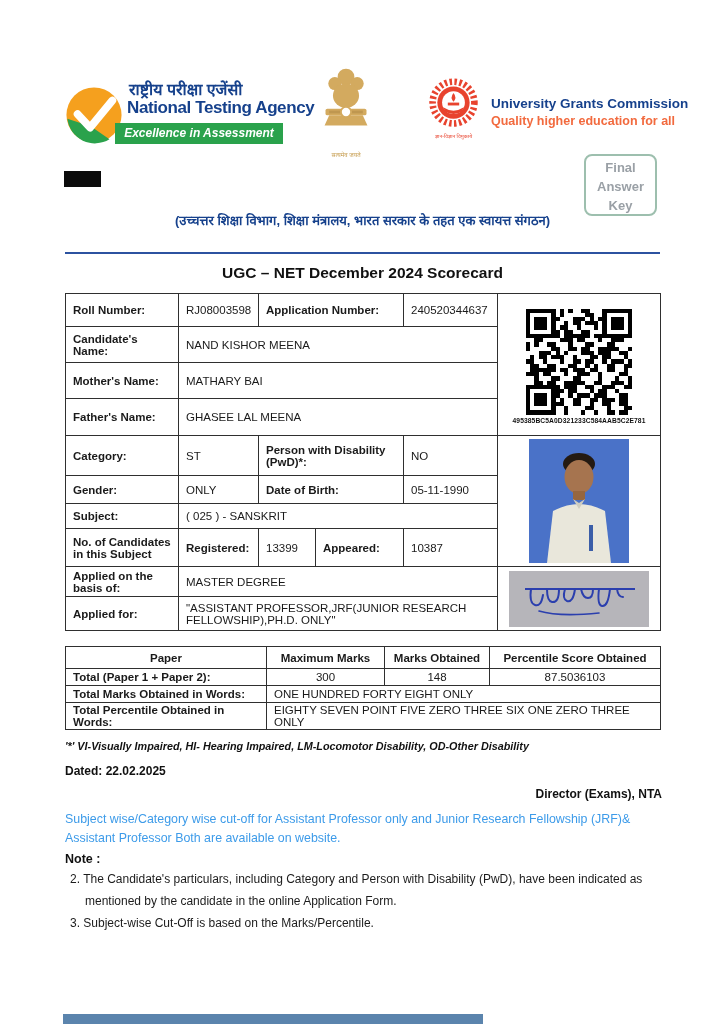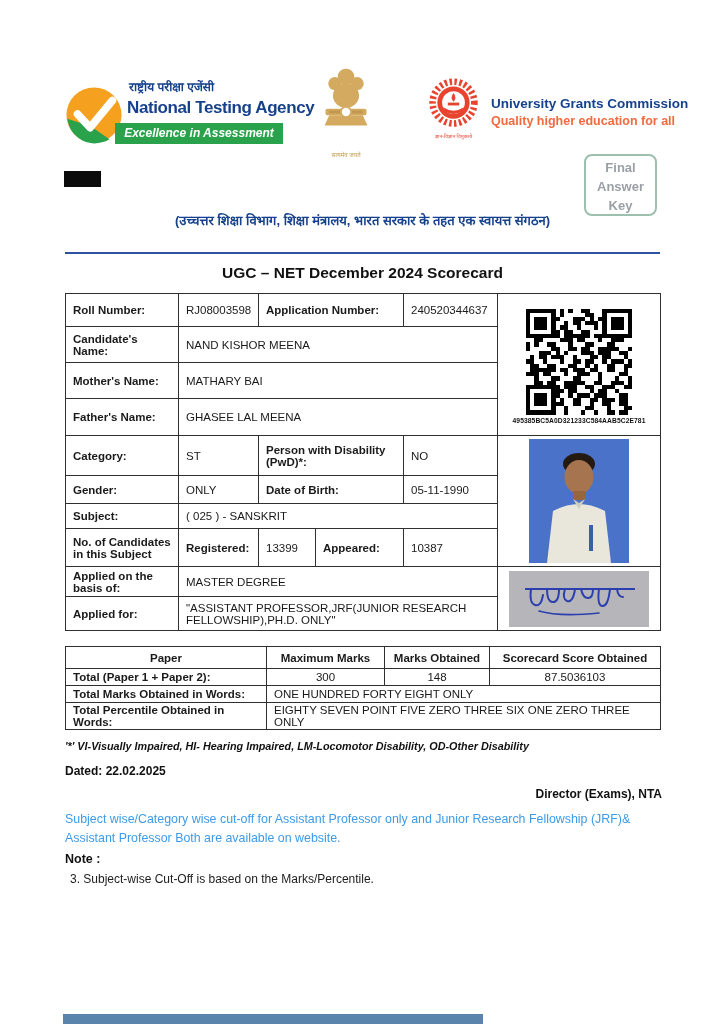--- a/index.html
+++ b/index.html
@@ -2,21 +2,21 @@
 <html><head>
 <meta charset="utf-8">
 <style>
   * { margin:0; padding:0; box-sizing:border-box; }
   body { font-family:"Liberation Sans", sans-serif; background:#fff; }
   .page { position:relative; width:725px; height:1024px; background:#ffffff; overflow:hidden; }
 
   
   .nta-logo { position:absolute; left:65px; top:62px; width:230px; height:95px; }
   .nta-circle { position:absolute; left:0; top:24px; width:58px; height:58px; }
-  .nta-hindi { position:absolute; left:64px; top:16px; font-size:12px; font-weight:bold; color:#16418c; white-space:nowrap; }
+  .nta-hindi { position:absolute; left:64px; top:16px; font-size:16px; font-weight:bold; color:#16418c; white-space:nowrap; }
   .nta-english { position:absolute; left:62px; top:36px; font-size:17px; font-weight:bold; color:#16418c; letter-spacing:-0.4px; white-space:nowrap; }
   .nta-banner { position:absolute; left:50px; top:61px; width:168px; height:21px; background:#2aa24c; color:#fff;
                 font-size:12px; font-weight:bold; font-style:italic; text-align:center; line-height:21px; }
   .ashoka { position:absolute; left:316px; top:64px; width:60px; height:95px; text-align:center; }
   .ashoka-caption { font-size:6px; color:#c59a4a; margin-top:1px; }
   .ugc-logo { position:absolute; left:425px; top:72px; width:270px; height:80px; }
   .ugc-emblem { position:absolute; left:0; top:4px; width:57px; height:57px; }
   .ugc-emblem-caption { position:absolute; left:0; top:61px; width:57px; text-align:center; font-size:5px; color:#e8432e; }
   .ugc-hindi { position:absolute; left:66px; top:2px; font-size:16px; font-weight:bold; color:#e8542e; white-space:nowrap; }
   .ugc-english { position:absolute; left:66px; top:24px; font-size:13.5px; font-weight:bold; color:#16418c; white-space:nowrap; }
@@ -836,21 +836,21 @@
         <col style="width:201px">
         <col style="width:118px">
         <col style="width:105px">
         <col style="width:171px">
       </colgroup>
     <tbody>
         <tr>
       <th>Paper</th>
       <th>Maximum Marks</th>
       <th>Marks Obtained</th>
-      <th>Scorecard Score Obtained</th>
+      <th>Percentile Score Obtained</th>
     </tr>
     <tr>
       <td class="lbl">Total (Paper 1 + Paper 2):</td>
       <td class="num">300</td>
       <td class="num">148</td>
       <td class="num">87.5036103</td>
     </tr>
     <tr>
       <td class="lbl">Total Marks Obtained in Words:</td>
       <td colspan="3">ONE HUNDRED FORTY EIGHT ONLY</td>
@@ -861,17 +861,18 @@
     </tr>
   </tbody>
     </table>
 
   <div class="footnote">'*' VI-Visually Impaired, HI- Hearing Impaired, LM-Locomotor Disability, OD-Other Disability</div>
   <div class="dated">Dated: 22.02.2025</div>
   <div class="director">Director (Exams), NTA</div>
   <div class="website-note">Subject wise/Category wise cut-off for Assistant Professor only and Junior Research Fellowship (JRF)&amp; Assistant Professor Both are available on website.</div>
   <div class="note-label">Note :</div>
   <div class="notes">
+    <div class="note-item">2. The Candidate's particulars, including Category and Person with Disability (PwD), have been indicated as mentioned by the candidate in the online Application Form.</div>
     <div class="note-item">3. Subject-wise Cut-Off is based on the Marks/Percentile.</div>
   </div>
 
   <div class="bottom-bar"></div>
 </div>
 
 </body></html>

